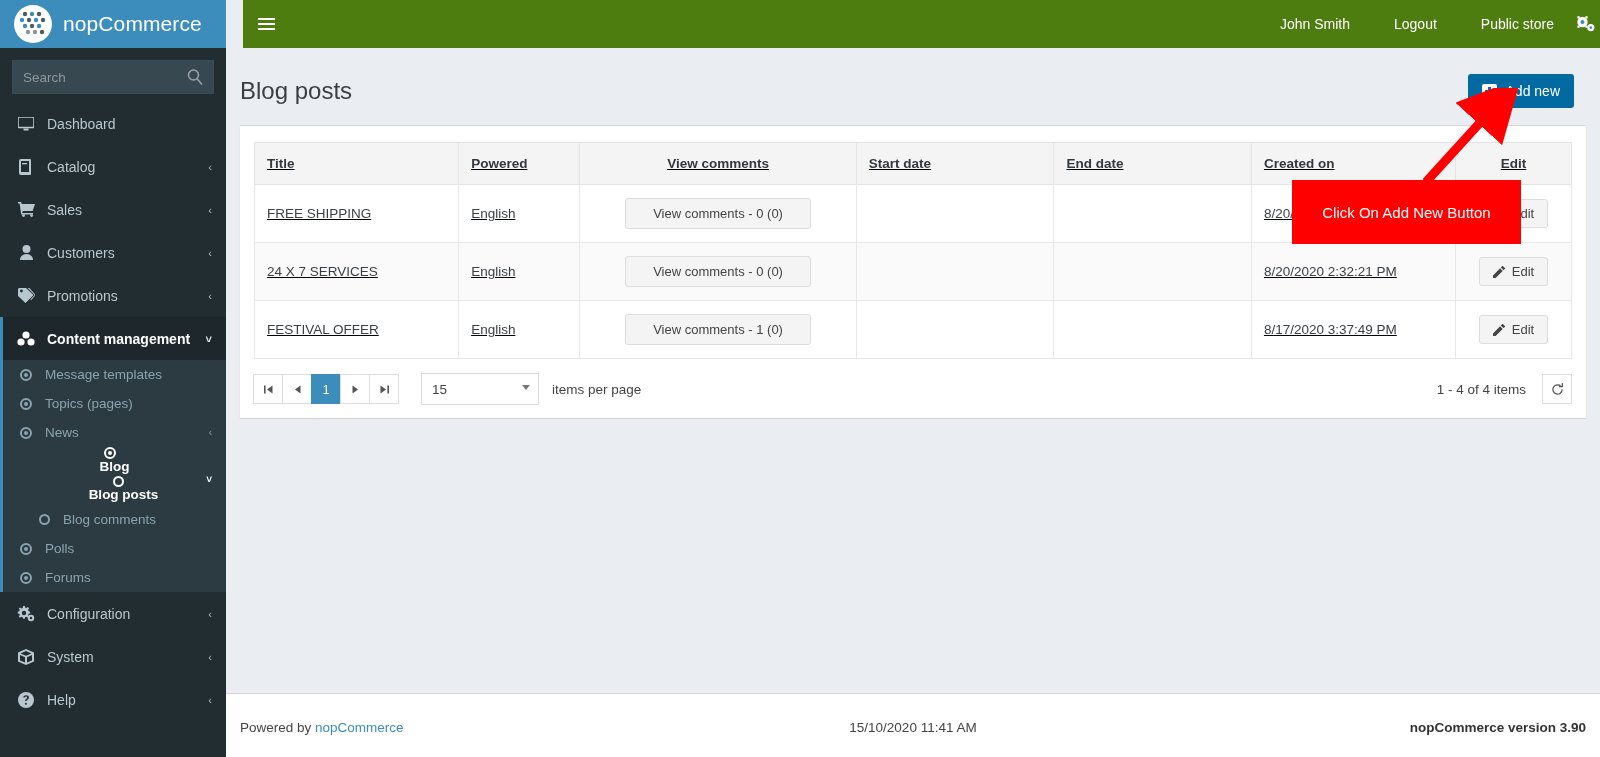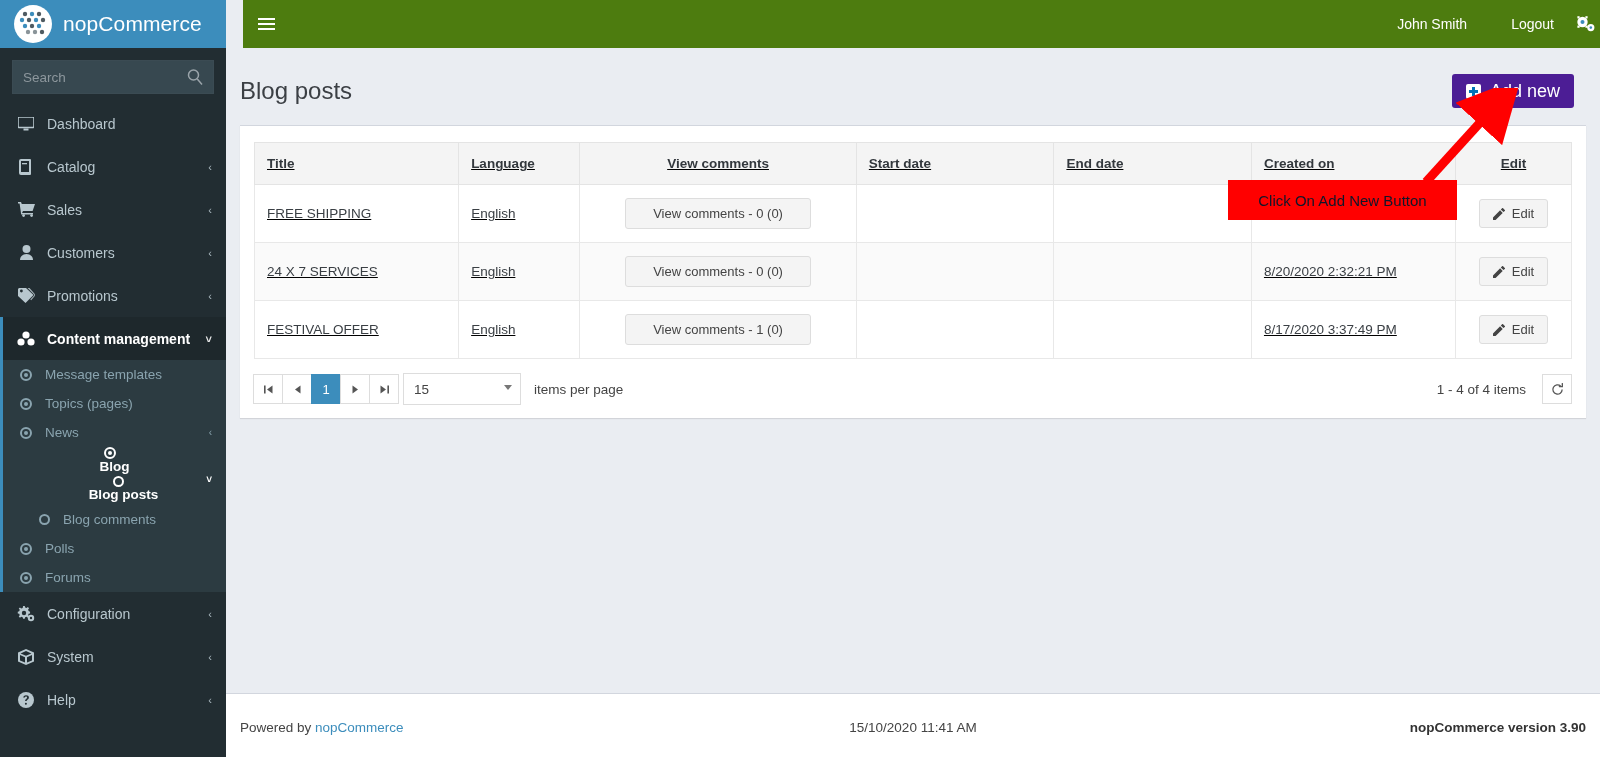--- a/index.html
+++ b/index.html
@@ -111,23 +111,23 @@
     width: 1374px; height: 645px; background: #eaedf2;
   }
   .page-head {
     display: flex; align-items: center;
     padding: 18px 26px 0 14px; height: 68px;
   }
   .page-title {
     font-size: 24px; color: #3b3f44; font-weight: normal;
   }
   .btn-add {
-    margin-left: auto; background: #4c1d95; color: #fff;
+    margin-left: auto; background: #0369a1; color: #fff;
     border: 0; border-radius: 3px; height: 34px;
-    padding: 0 14px; font-size: 18px; cursor: pointer;
+    padding: 0 14px; font-size: 14px; cursor: pointer;
     display: flex; align-items: center;
     font-family: "Liberation Sans", sans-serif;
   }
   .btn-add .plusbox {
     width: 15px; height: 15px; background: #fff; color: #0073b7;
     border-radius: 2px; margin-right: 9px; position: relative; flex:none;
   }
   .btn-add .plusbox::before, .btn-add .plusbox::after {
     content:""; position:absolute; background:#0073b7;
   }
@@ -169,21 +169,21 @@
   .pager { display: flex; align-items: center; padding-top: 14px; }
   .pbtn {
     width: 30px; height: 30px; border: 1px solid #ddd; background: #fff;
     color: #555; font-size: 11px; cursor: pointer;
     display: flex; align-items: center; justify-content: center;
     margin-left: -1px;
   }
   .pbtn.num {
     background: #3c8dbc; border-color: #3c8dbc; color: #fff; font-size: 13px;
   }
-  .selwrap { position: relative; margin-left: 4px; }
+  .selwrap { position: relative; margin-left: 22px; }
   .selwrap select {
     width: 118px; height: 32px; border: 1px solid #ddd; background: #fff;
     font-size: 13.5px; color: #444; padding: 0 24px 0 10px;
     appearance: none; -webkit-appearance: none; cursor: pointer;
     font-family: "Liberation Sans", sans-serif;
   }
   .selwrap .arw {
     position: absolute; right: 9px; top: 12px; pointer-events: none;
     border-left: 4px solid transparent; border-right: 4px solid transparent;
     border-top: 5px solid #777;
@@ -204,24 +204,24 @@
     border-top: 1px solid #d2d6de;
     display: flex; align-items: center; padding: 0 14px;
     font-size: 13.5px; color: #444;
   }
   .footer a { color: #3c8dbc; text-decoration: none; }
   .f-mid { position: absolute; left: 50%; transform: translateX(-50%); }
   .f-right { margin-left: auto; font-weight: bold; color: #333; }
 
   
   .anno-box {
-    position: absolute; left: 1228px; top: 180px;
-    width: 229px; height: 40px; background: #ff0000;
+    position: absolute; left: 1292px; top: 180px;
+    width: 229px; height: 64px; background: #ff0000;
     display: flex; align-items: center; justify-content: center;
-    color: #0f172a; font-size: 15px;
+    color: #ffffff; font-size: 15px;
   }
   .anno-arrow { position: absolute; left: 1380px; top: 88px; width: 140px; height: 110px; }
 </style>
 </head>
 <body>
 
 <div class="app">
 
   <aside class="sidebar">
 
@@ -417,20 +417,21 @@
     </ul>
   </aside>
 
   <header class="topbar">
     <div class="hamburger">
         <span></span>
       </div>
     <nav class="topnav">
       <a href="#">John Smith</a>
       <a href="#">Logout</a>
+      <a href="#">Public store</a>
       <span class="gear-top">
         <svg width="19" height="17" viewBox="0 0 19 17" fill="#fff">
           <circle cx="6.5" cy="6" r="5.2"></circle>
             <circle cx="6.5" cy="6" r="2" fill="#3c8dbc"></circle>
           <rect x="1.4" y="0.2" width="2.2" height="2.2"></rect>
             <rect x="9.4" y="0.2" width="2.2" height="2.2"></rect>
           <rect x="1.4" y="9.6" width="2.2" height="2.2"></rect>
             <rect x="9.4" y="9.6" width="2.2" height="2.2"></rect>
           <circle cx="14.8" cy="11.6" r="3.6"></circle>
             <circle cx="14.8" cy="11.6" r="1.3" fill="#3c8dbc"></circle>
@@ -456,21 +457,21 @@
             <col style="width:9.2%">
             <col style="width:21%">
           <col style="width:15%">
             <col style="width:15%">
             <col style="width:15.5%">
             <col style="width:8.8%">
         </colgroup>
         <thead>
           <tr>
             <th>Title</th>
-            <th>Language</th>
+            <th>Powered</th>
             <th class="ctr">View comments</th>
             <th>Start date</th>
             <th>End date</th>
             <th>Created on</th>
             <th class="ctr">Edit</th>
           </tr>
         </thead>
         <tbody>
           <tr>
             <td>FREE SHIPPING</td>

